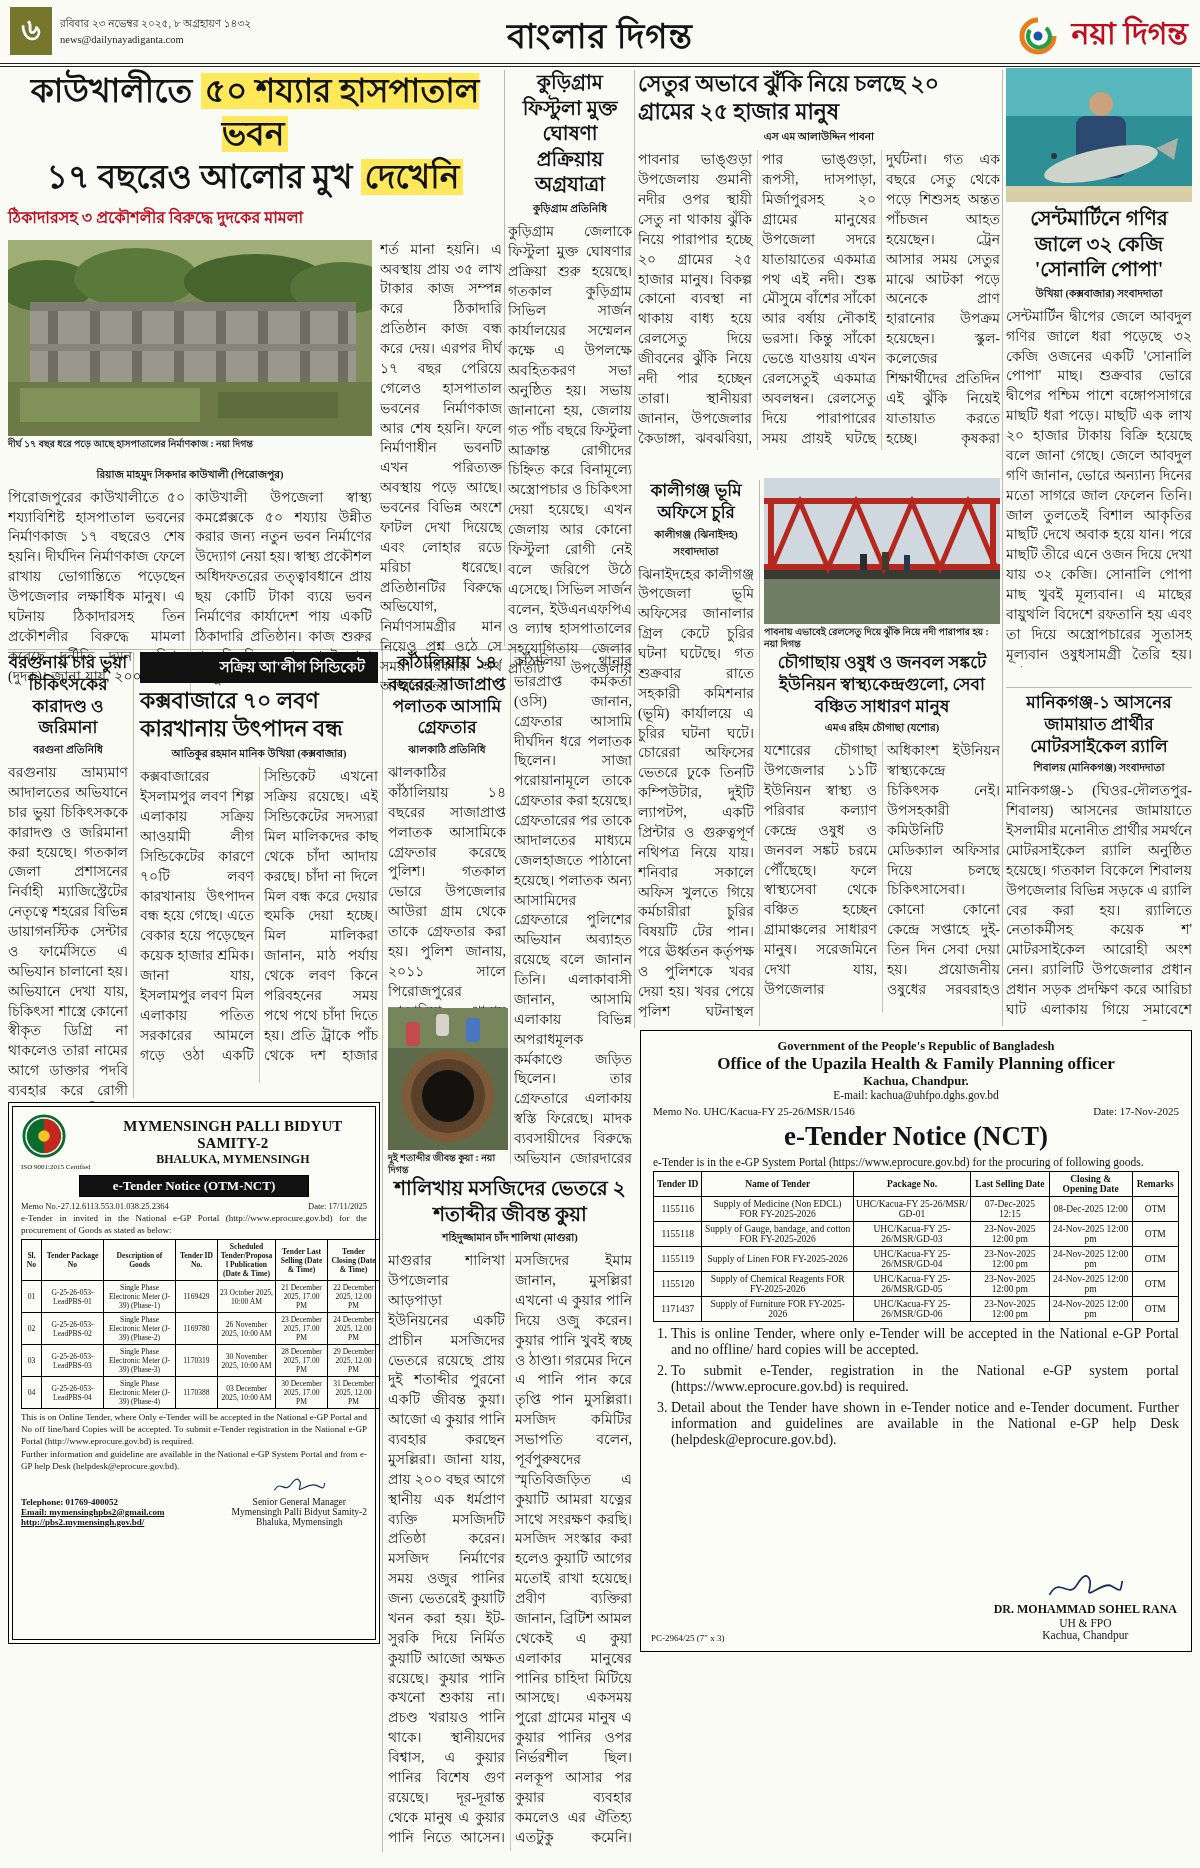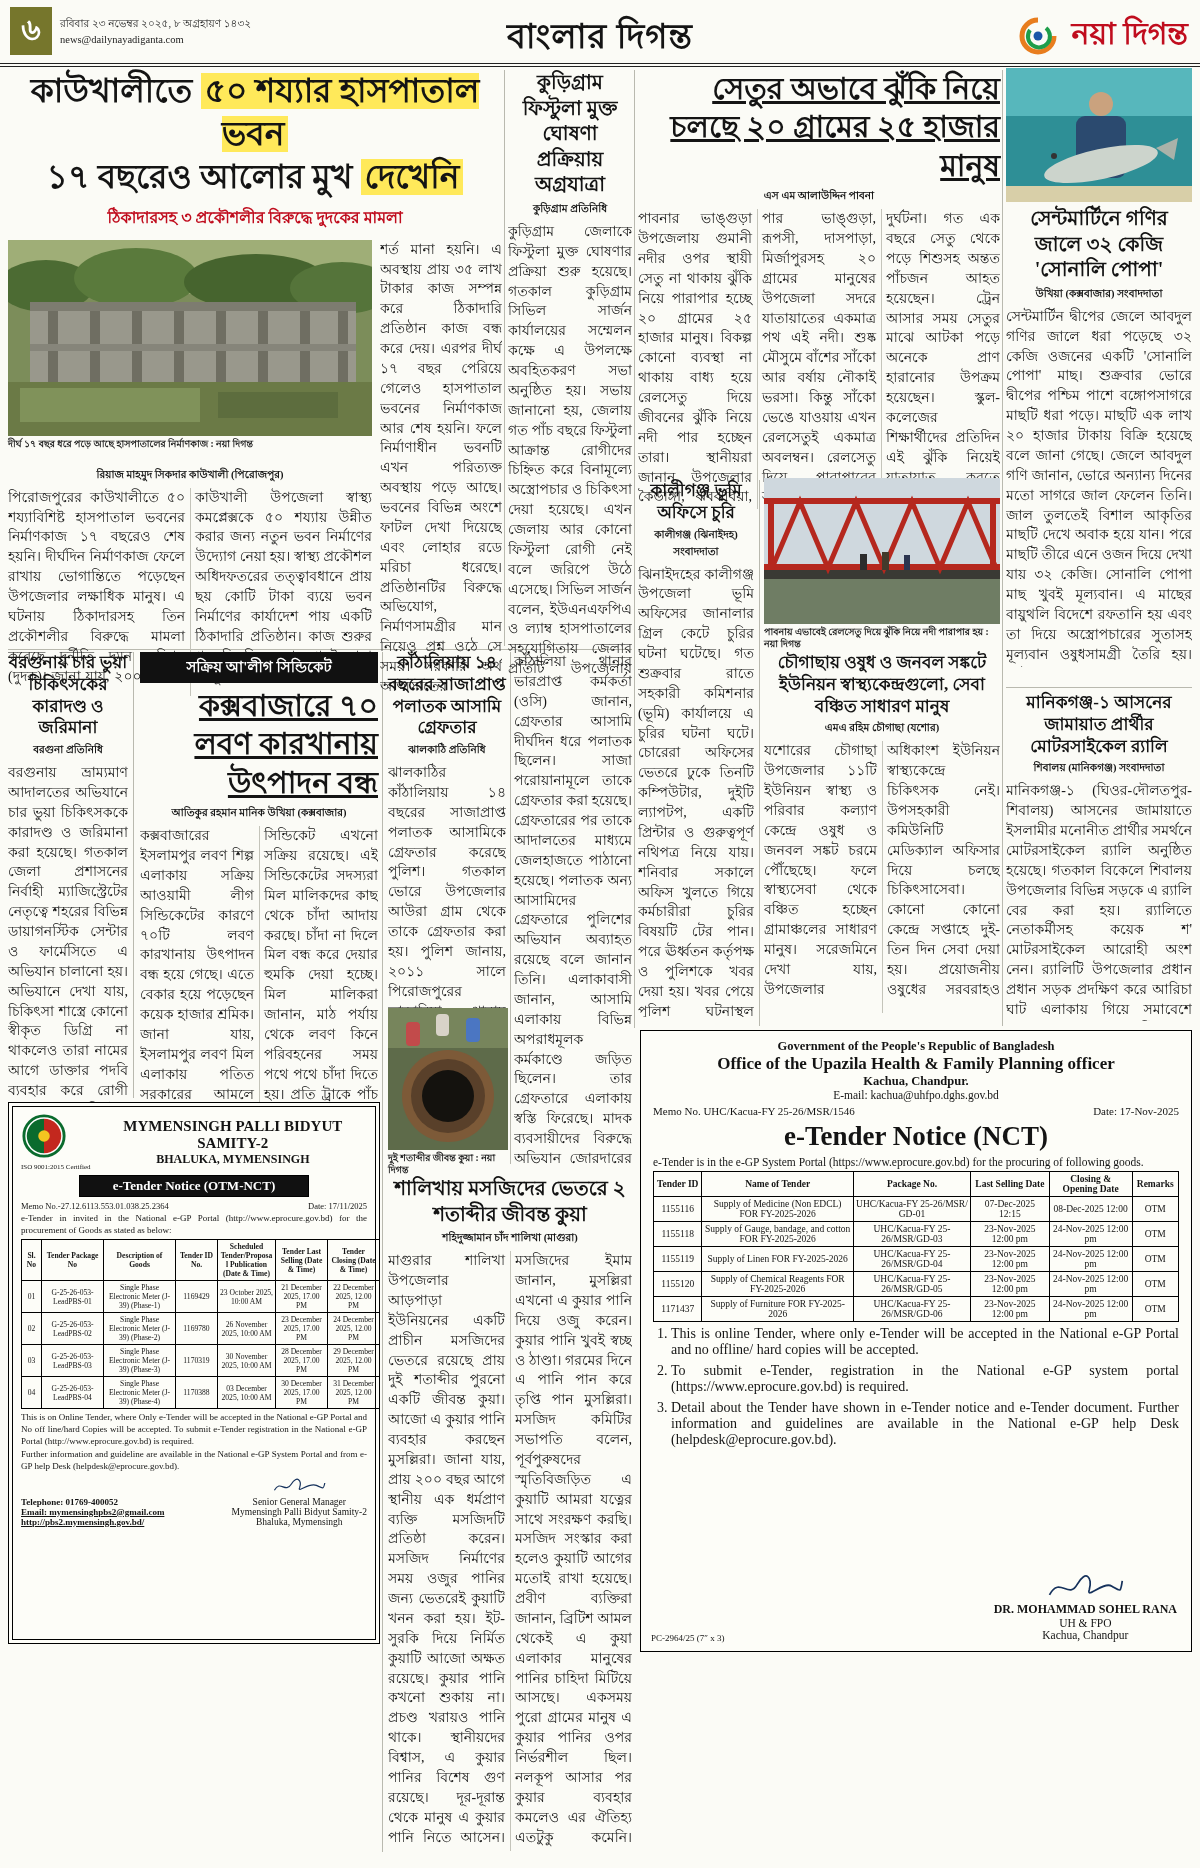--- a/index.html
+++ b/index.html
@@ -12,31 +12,31 @@
   
   #hdr{position:absolute;left:0;top:0;width:1200px;height:64px;border-bottom:1px solid #222;}
   #pageno{position:absolute;left:10px;top:7px;width:42px;height:48px;background:var(--pageno-bg,#76762c);
           color:#fff;font-size:30px;font-weight:bold;display:flex;align-items:center;justify-content:center;}
   #dateline{position:absolute;left:60px;top:16px;font-size:10.5px;line-height:1.55;color:#222;}
   #section-title{position:absolute;left:0;right:0;top:10px;text-align:center;font-size:34px;font-weight:bold;letter-spacing:1px;}
   #masthead{position:absolute;right:12px;top:10px;display:flex;align-items:center;gap:14px;}
   #masthead .logo-text{color:var(--accent-red,#c00d1e);font-size:30px;font-weight:bold;}
   
   .h-xl{font-size:33px;font-weight:bold;text-align:center;line-height:1.3;}
-  .h-lg{font-size:30px;font-weight:bold;text-align:right;line-height:1.28;text-decoration:underline;}
+  .h-lg{font-size:22px;font-weight:bold;text-align:left;line-height:1.28;}
   .h-md{font-size:20px;font-weight:bold;text-align:center;line-height:1.28;}
   .h-sm{font-size:17px;font-weight:bold;text-align:center;line-height:1.28;}
   .hl{background:var(--highlight-yellow,#ffe95a);padding:0 4px;}
-  .subhead-red{color:var(--accent-red,#c9201a);font-weight:bold;font-size:16px;text-align:center;margin-top:6px;}
+  .subhead-red{color:var(--accent-red,#c9201a);font-weight:bold;font-size:16px;text-align:left;margin-top:6px;}
   .byline{font-weight:bold;text-align:center;font-size:10.5px;padding:3px 0 4px;}
   .body-text{font-size:14px;line-height:1.42;text-align:justify;overflow:hidden;}
   .cols-2{column-count:2;column-gap:10px;column-rule:1px solid #c4c4ba;column-fill:auto;}
   .cols-3{column-count:3;column-gap:10px;column-rule:1px solid #c4c4ba;column-fill:auto;}
   .caption{font-size:9.5px;line-height:1.25;padding-top:3px;font-weight:bold;color:#222;}
-  .kicker{background:var(--kicker-bg,#111);color:#fff;font-weight:bold;font-size:15px;text-align:center;padding:3px 2px;}
+  .kicker{background:var(--kicker-bg,#111);color:#fff;font-weight:bold;font-size:15px;text-align:right;padding:3px 13px;}
   .photo{display:block;}
   
   .tender-box{position:absolute;border:1px solid #000;background:#fdfdf8;}
   .inner-box{border:1px solid #000;margin:3px;padding:6px 8px;height:calc(100% - 6px);position:relative;}
   .tm-head{display:flex;align-items:center;gap:8px;}
   .tm-head .names{flex:1;text-align:center;}
   .tm-org{font-size:15px;font-weight:bold;}
   .tm-loc{font-size:12px;font-weight:bold;}
   .tm-iso{font-size:7px;text-align:center;}
   .ribbon{background:#111;color:#fff;font-weight:bold;font-size:13px;text-align:center;

